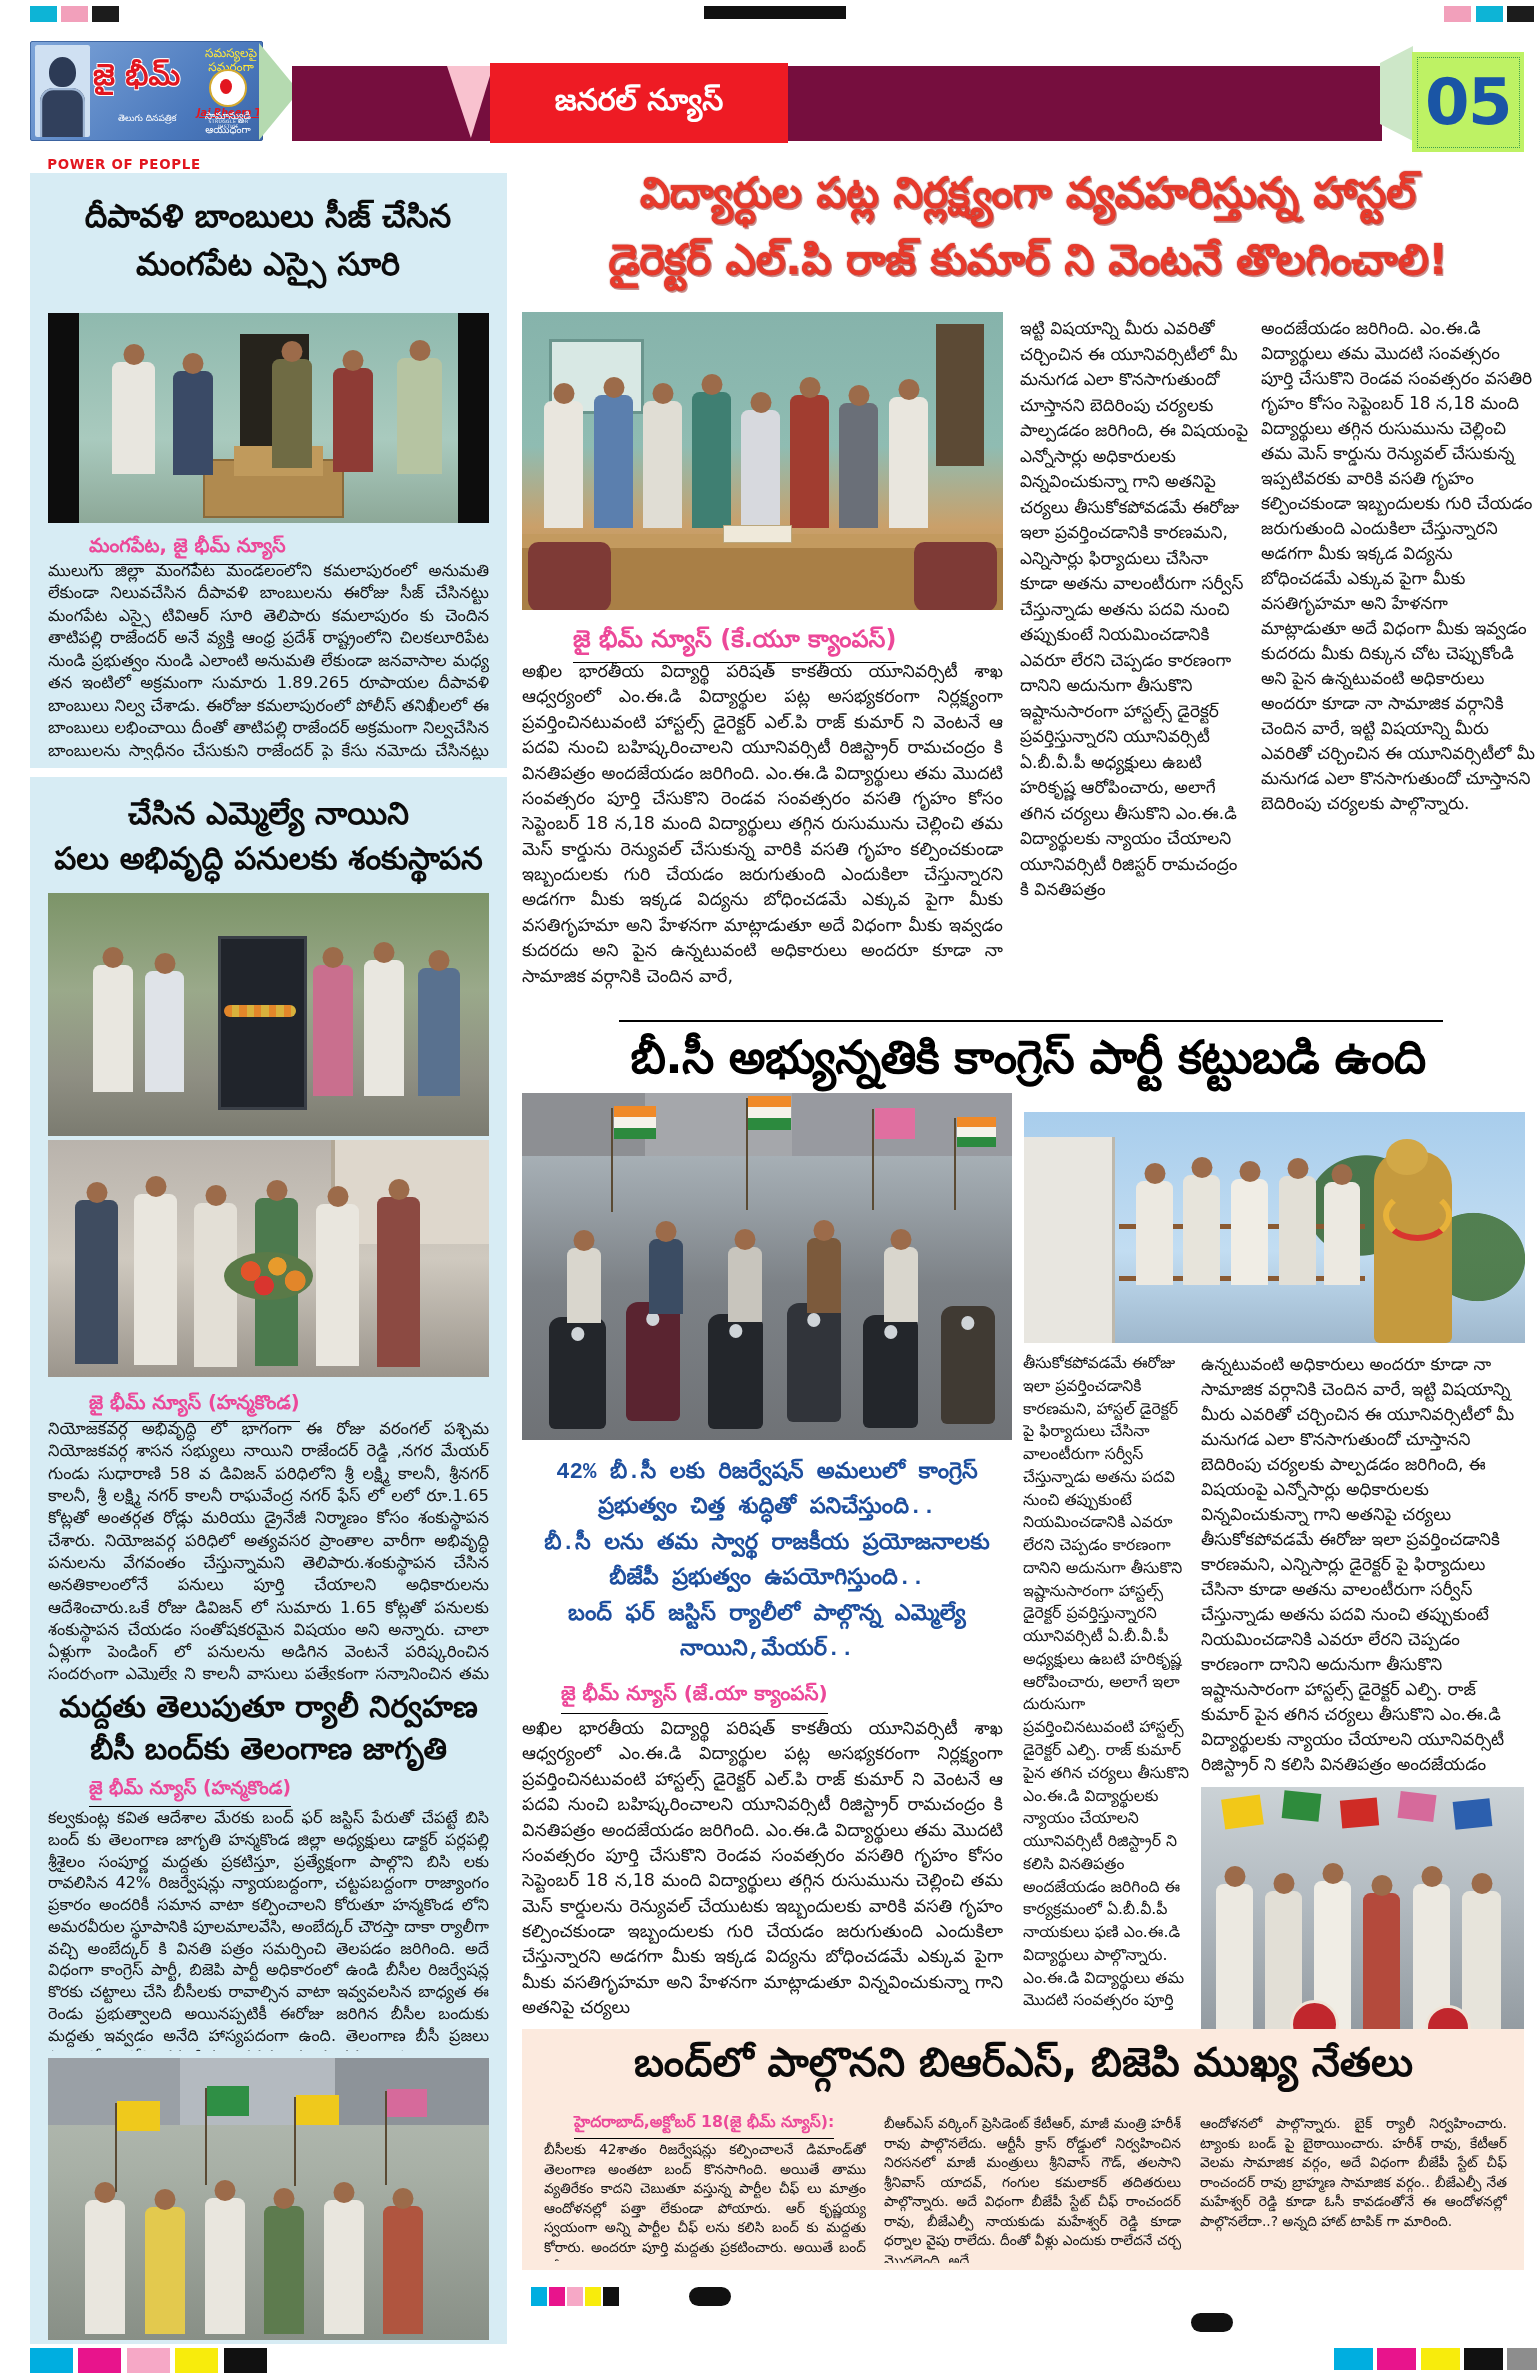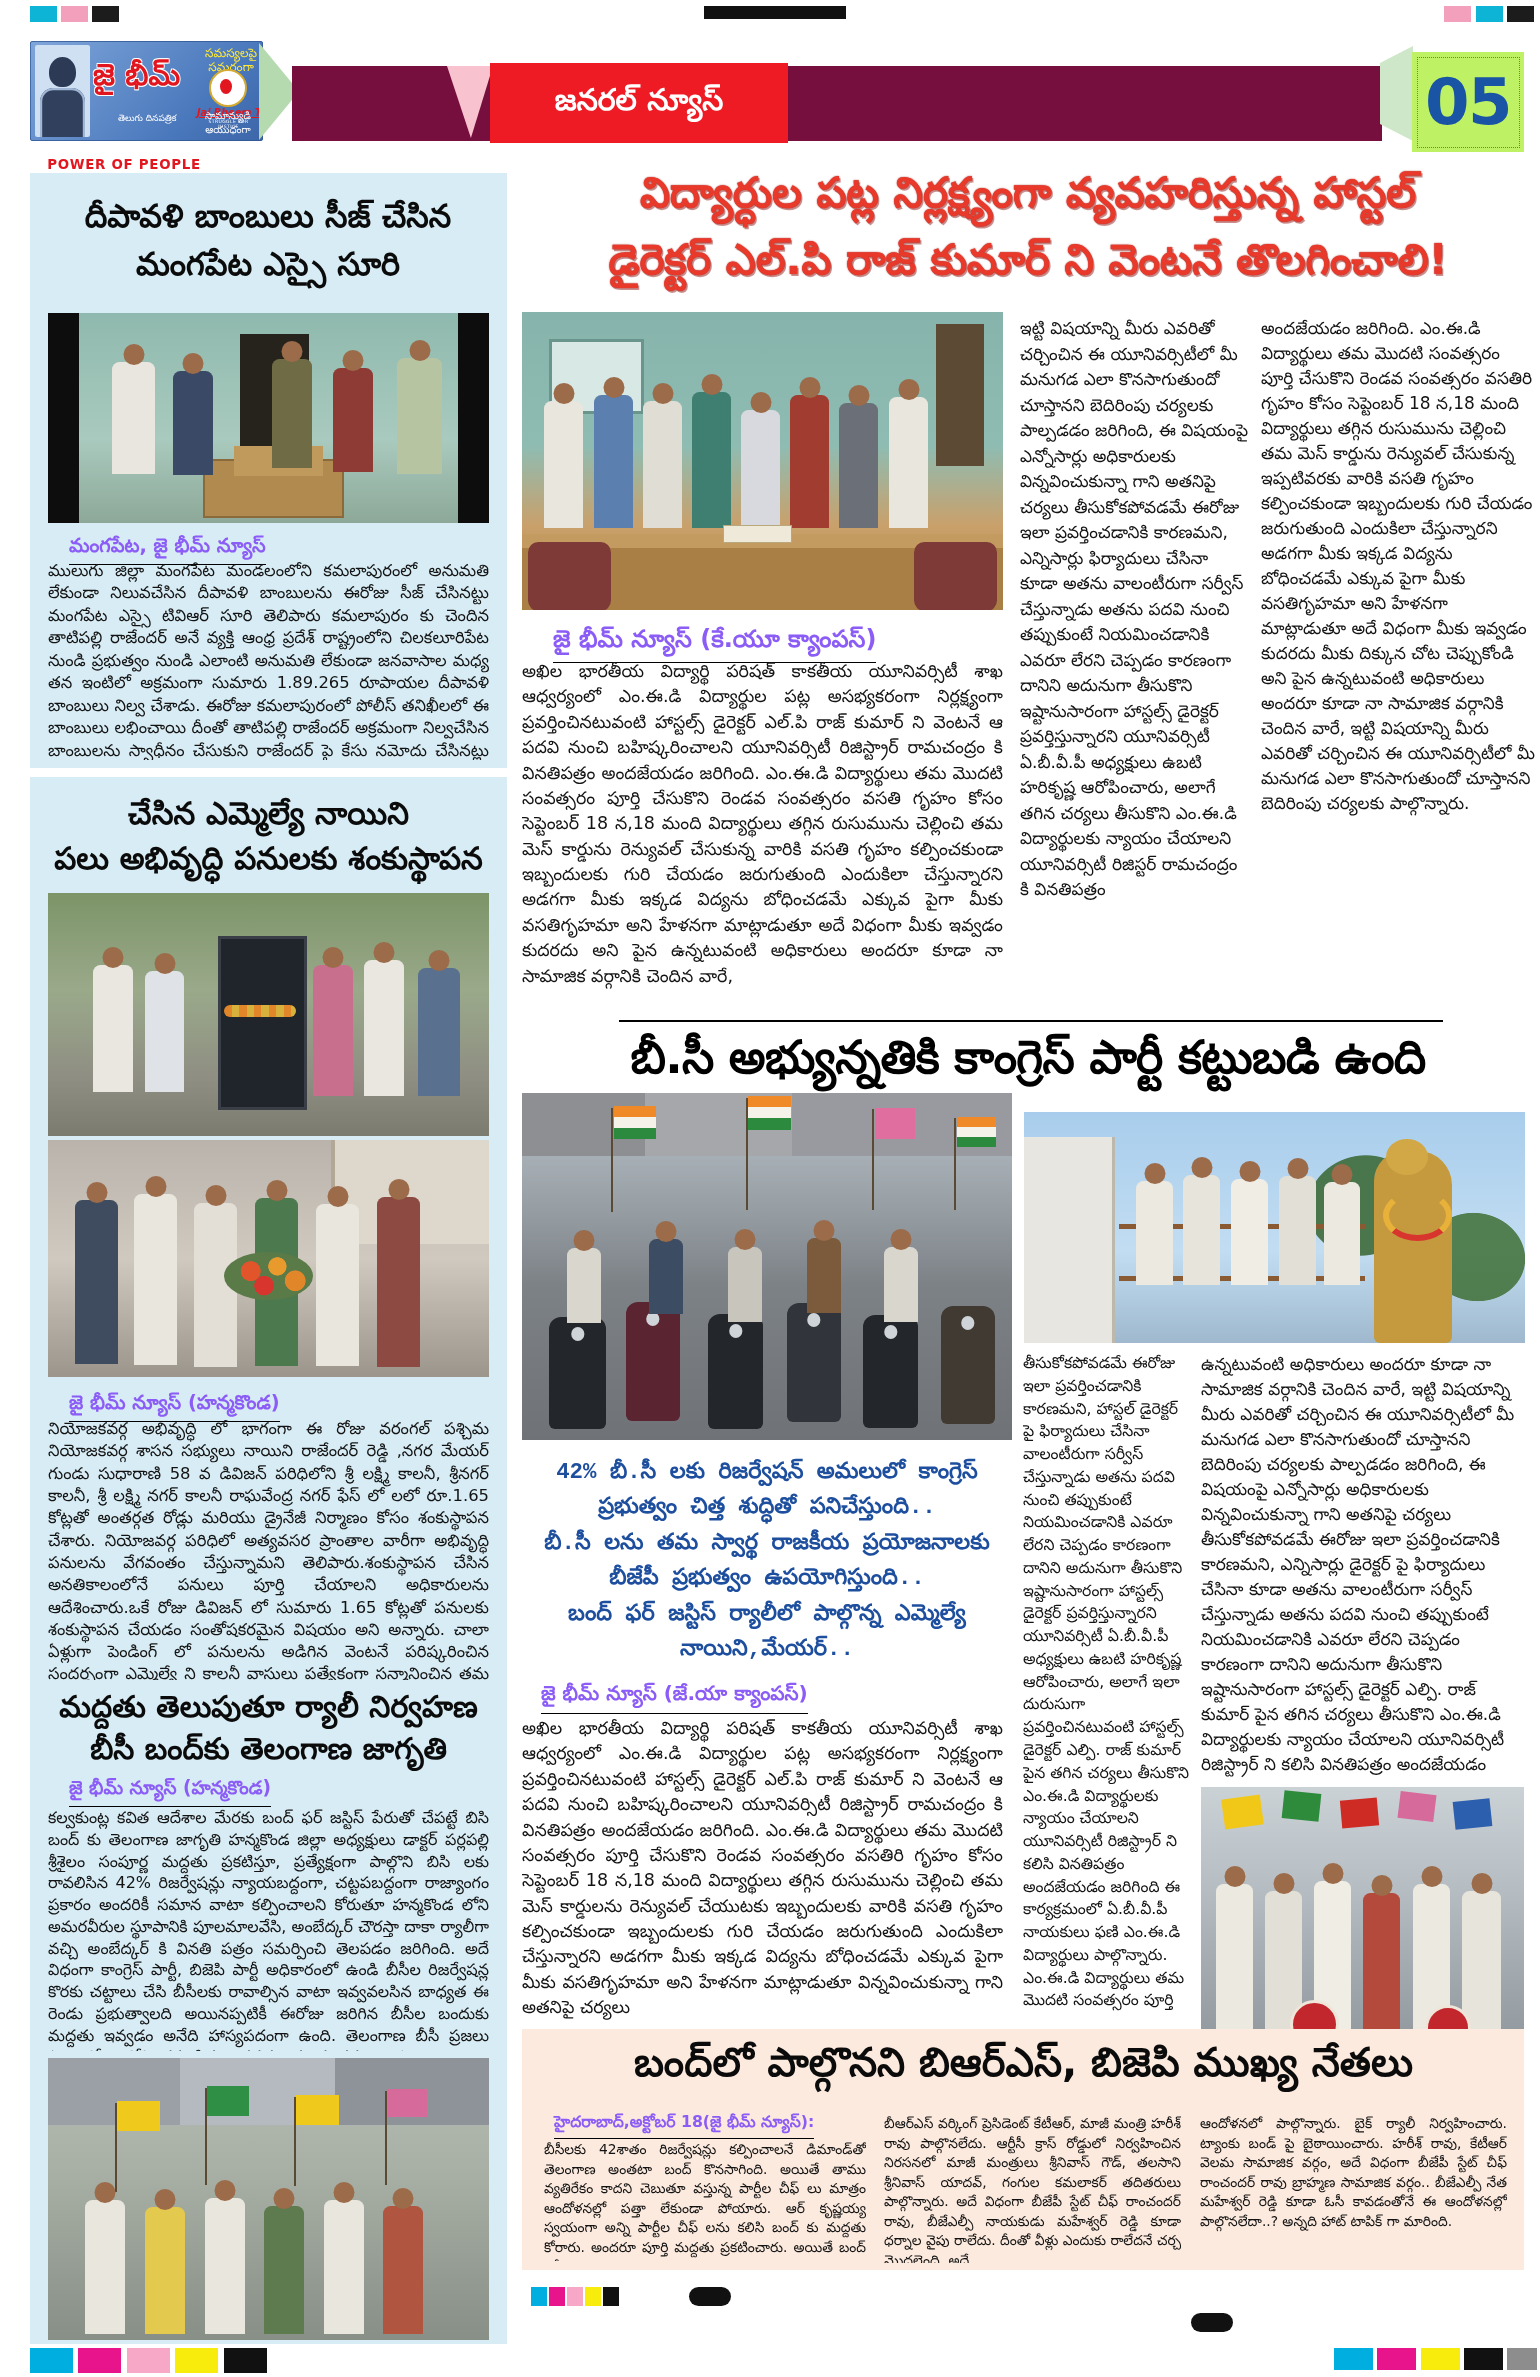--- a/index.html
+++ b/index.html
@@ -37,21 +37,21 @@
   .page-fold{position:absolute;left:1380px;top:46px;width:33px;height:95px;background:#cde7c8;clip-path:polygon(100% 0,100% 100%,0 82%,0 18%);}
   .pagenum-box{position:absolute;left:1412px;top:43px;width:112px;height:100px;background:#bef264;
                display:flex;align-items:center;justify-content:center;margin-top:9px;}
   .pagenum-box::before{content:"";position:absolute;inset:4.5px;border:0.7px dotted #3f9e4d;}
   .pagenum{color:#1a55a5;font-size:64px;font-weight:900;letter-spacing:-1.5px;}
   
   .lead-headline{position:absolute;left:514px;top:159px;width:1028px;text-align:center;color:#e8392b;font-weight:900;
                  font-size:42px;line-height:1.6;text-shadow:0 0 1.5px #9c1a12,1.5px 1.5px 0 rgba(140,16,12,.45);}
   .panel-blue{position:absolute;background:#d7ecf4;}
   .h-black{position:absolute;text-align:center;color:#0b0b0b;font-weight:800;}
-  .dateline{position:absolute;font-weight:800;color:#8b5cf6;border-bottom:1.5px solid #000;padding-bottom:3px;white-space:nowrap;}
+  .dateline{position:absolute;font-weight:800;color:#ec4899;border-bottom:1.5px solid #000;padding-bottom:3px;white-space:nowrap;margin-left:20px;}
   .body-txt{position:absolute;text-align:justify;color:#131313;overflow:hidden;}
   .bc-headline{position:absolute;left:514px;top:1030px;width:1028px;text-align:center;color:#000;font-size:46px;font-weight:900;letter-spacing:-0.7px;}
   .divider{position:absolute;left:619px;top:1020px;width:824px;height:2.2px;background:#000;}
   .subhead-blue{position:absolute;left:522px;top:1455px;width:490px;text-align:center;color:#1e4f9e;font-weight:800;
                 font-size:22.4px;line-height:1.58;white-space:pre-line;font-family:Liberation Mono, monospace;}
   .cream-box{position:absolute;left:522px;top:2029px;width:1002px;height:241px;background:#fceade;}
   
   .photo{position:absolute;overflow:hidden;}
   .pn{position:absolute;border-radius:7.5px 7.5px 0 0;}
   .pn::before{content:"";position:absolute;top:-18px;left:50%;transform:translateX(-50%);width:21px;height:21px;border-radius:50%;background:#9c6b4a;}

